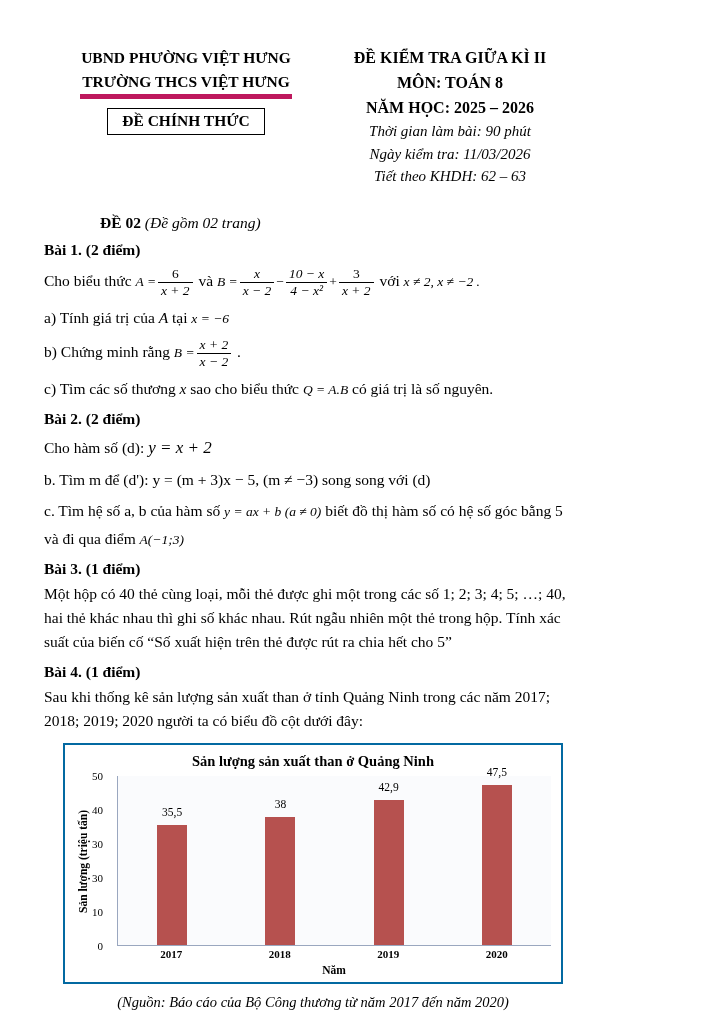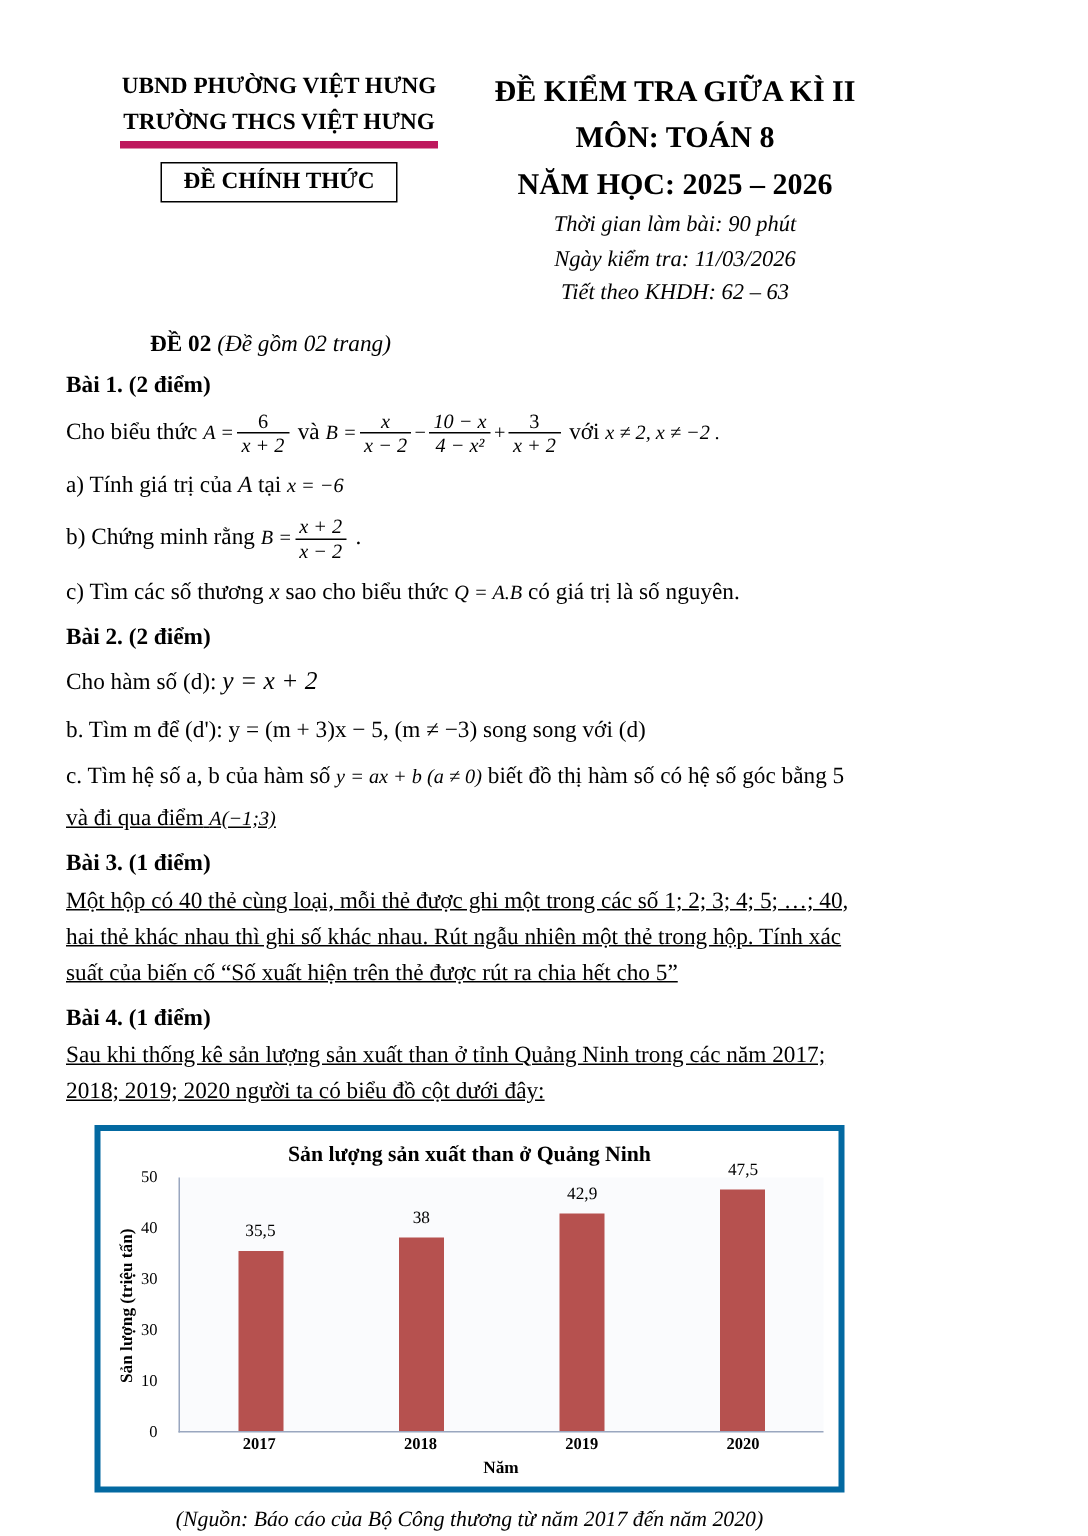--- a/index.html
+++ b/index.html
@@ -51,73 +51,73 @@
   }
   .box-official {
     display: inline-block;
     border: 1px solid #000;
     padding: 3px 14px 4px 14px;
     font-weight: bold;
     font-size: 15.5px;
     margin-top: 9px;
   }
   .hr-line {
-    font-size: 20px;
+    font-size: 16px;
     font-weight: bold;
     line-height: 1.55;
     white-space: nowrap;
   }
   .hr-italic {
     font-size: 15px;
     font-style: italic;
     line-height: 1.5;
     white-space: nowrap;
   }
 
   
   .de-line {
-    margin-top: 14px;
+    margin-top: 26px;
     font-size: 15.5px;
     padding-left: 56px;
   }
   .de-line b { font-weight: bold; }
   .de-line i { font-style: italic; }
 
   .q-title {
     font-weight: bold;
     font-size: 15.5px;
     margin-top: 9px;
   }
   .p {
     font-size: 15.5px;
     margin-top: 7px;
     line-height: 1.55;
   }
-  .p.tight { margin-top: 4px; text-decoration: underline; }
+  .p.tight { margin-top: 4px; }
 
   
   .mi { font-family: "Liberation Serif", serif; font-style: italic; }
   .sm { font-size: 13.5px; }
   .frac {
     display: inline-block;
     vertical-align: middle;
     text-align: center;
     line-height: 1.18;
     margin: 0 2px;
     font-size: 13.5px;
   }
   .frac .num { display: block; padding: 0 3px; }
   .frac .den { display: block; border-top: 1px solid #000; padding: 0 3px; }
   .eqline { display: inline-block; vertical-align: middle; }
 
   
   .chart-box {
     margin: 10px auto 0 auto;
     width: 500px;
-    border: 4px solid #0369a1;
+    border: 2px solid #0369a1;
     box-sizing: border-box;
     padding: 8px 10px 6px 10px;
     background: #fff;
   }
   .chart-title {
     text-align: center;
     font-weight: bold;
     font-size: 14.5px;
     margin-bottom: 6px;
   }

